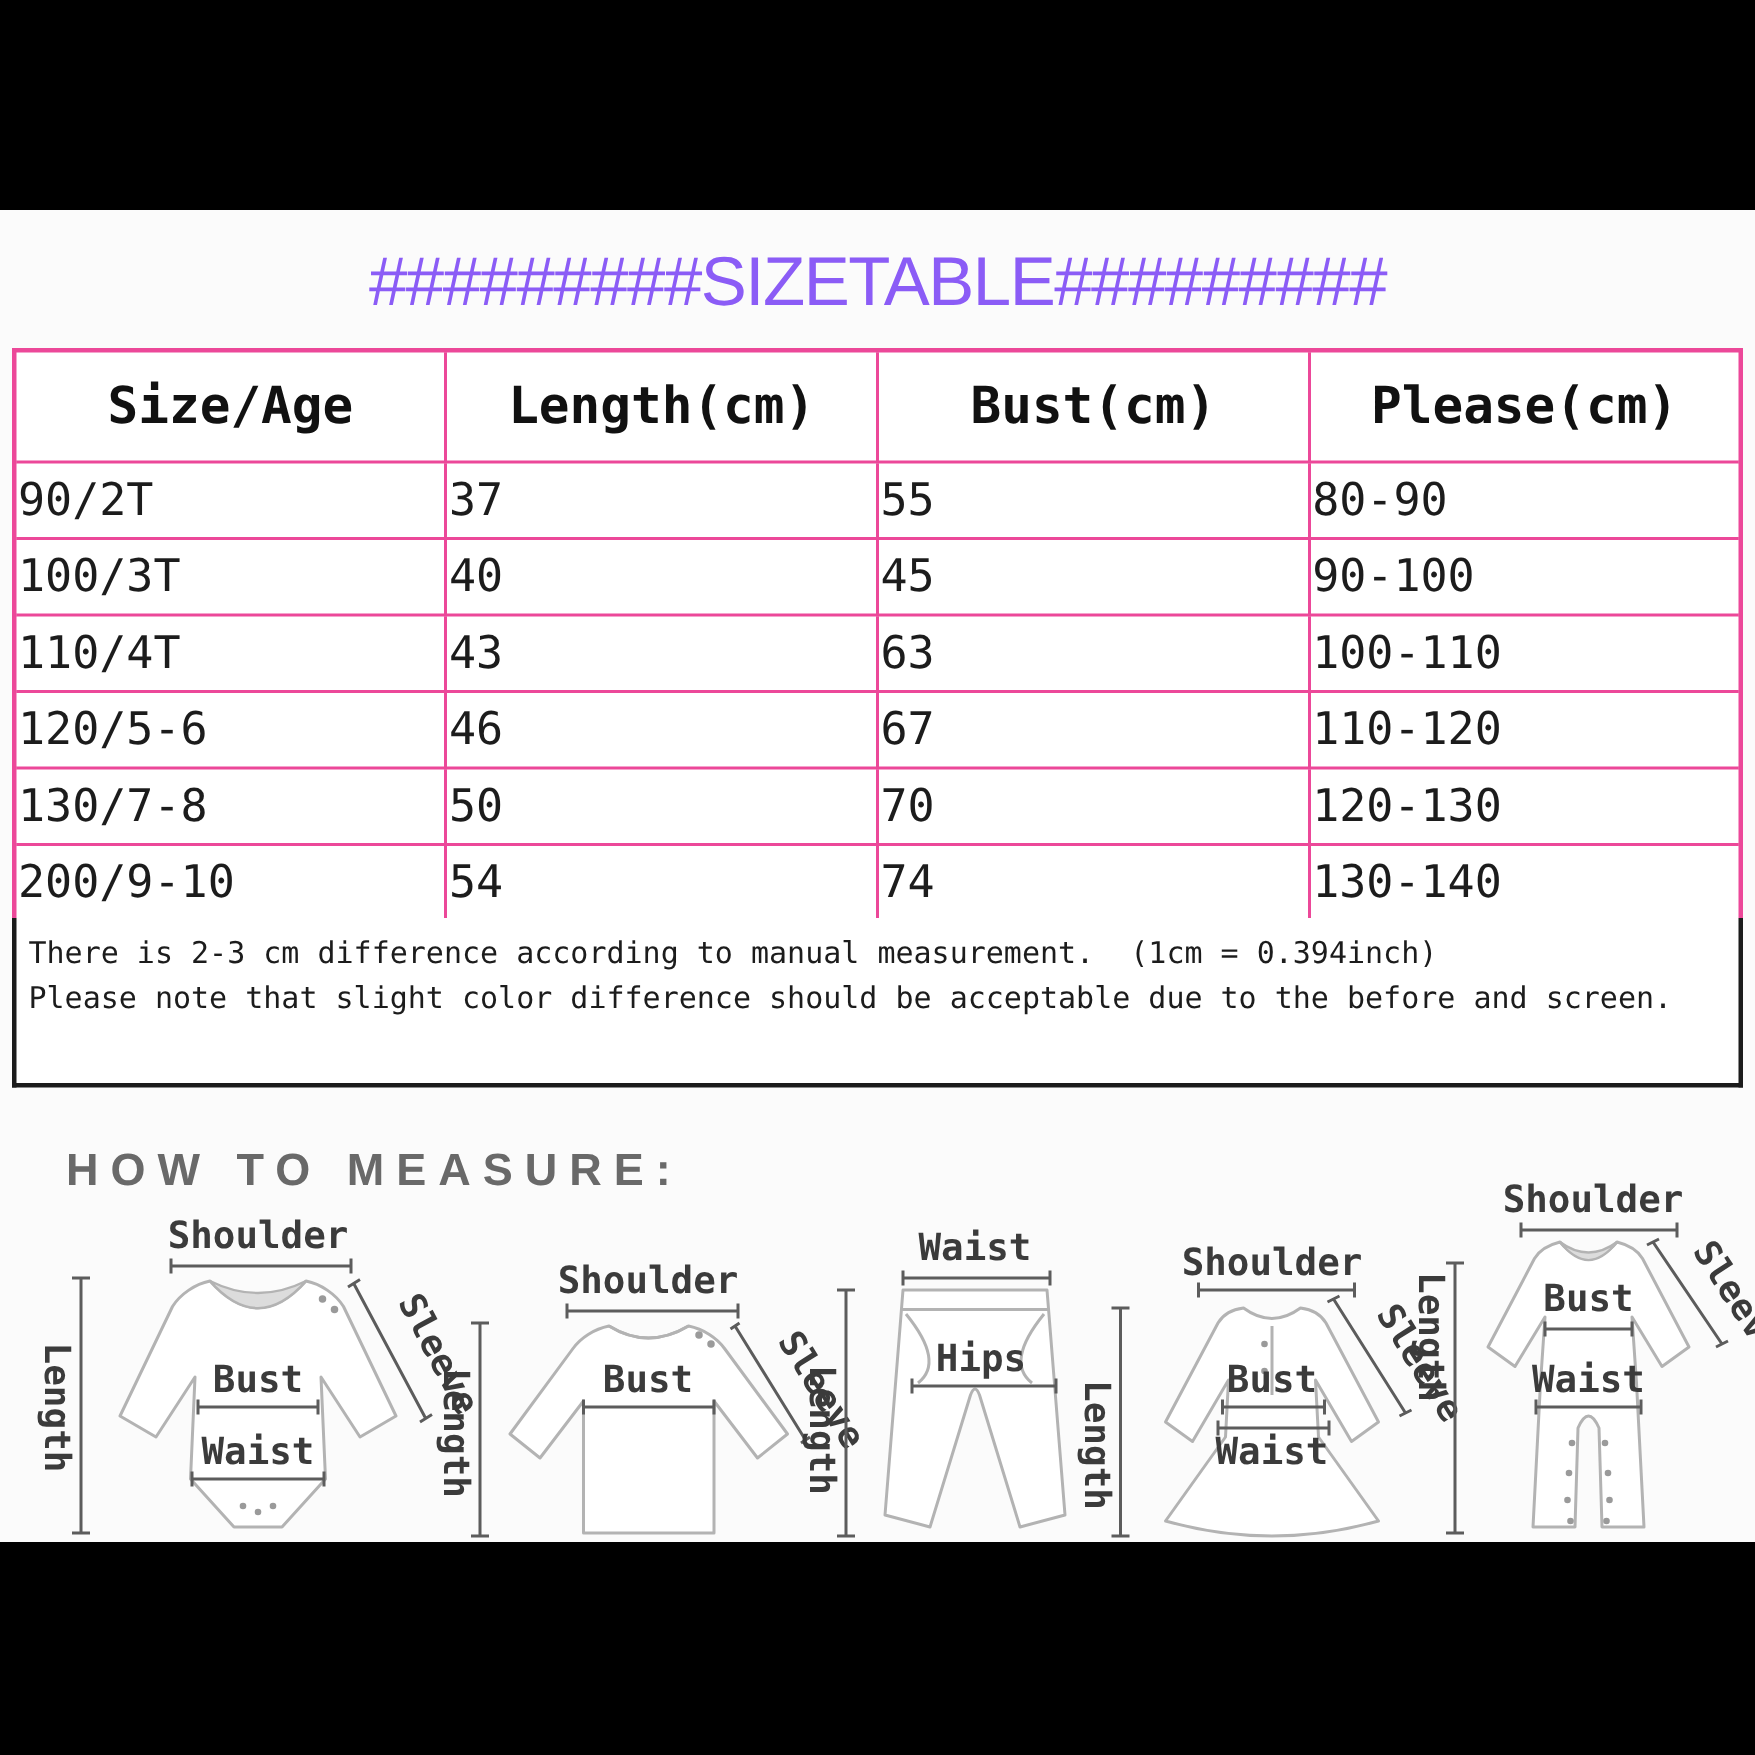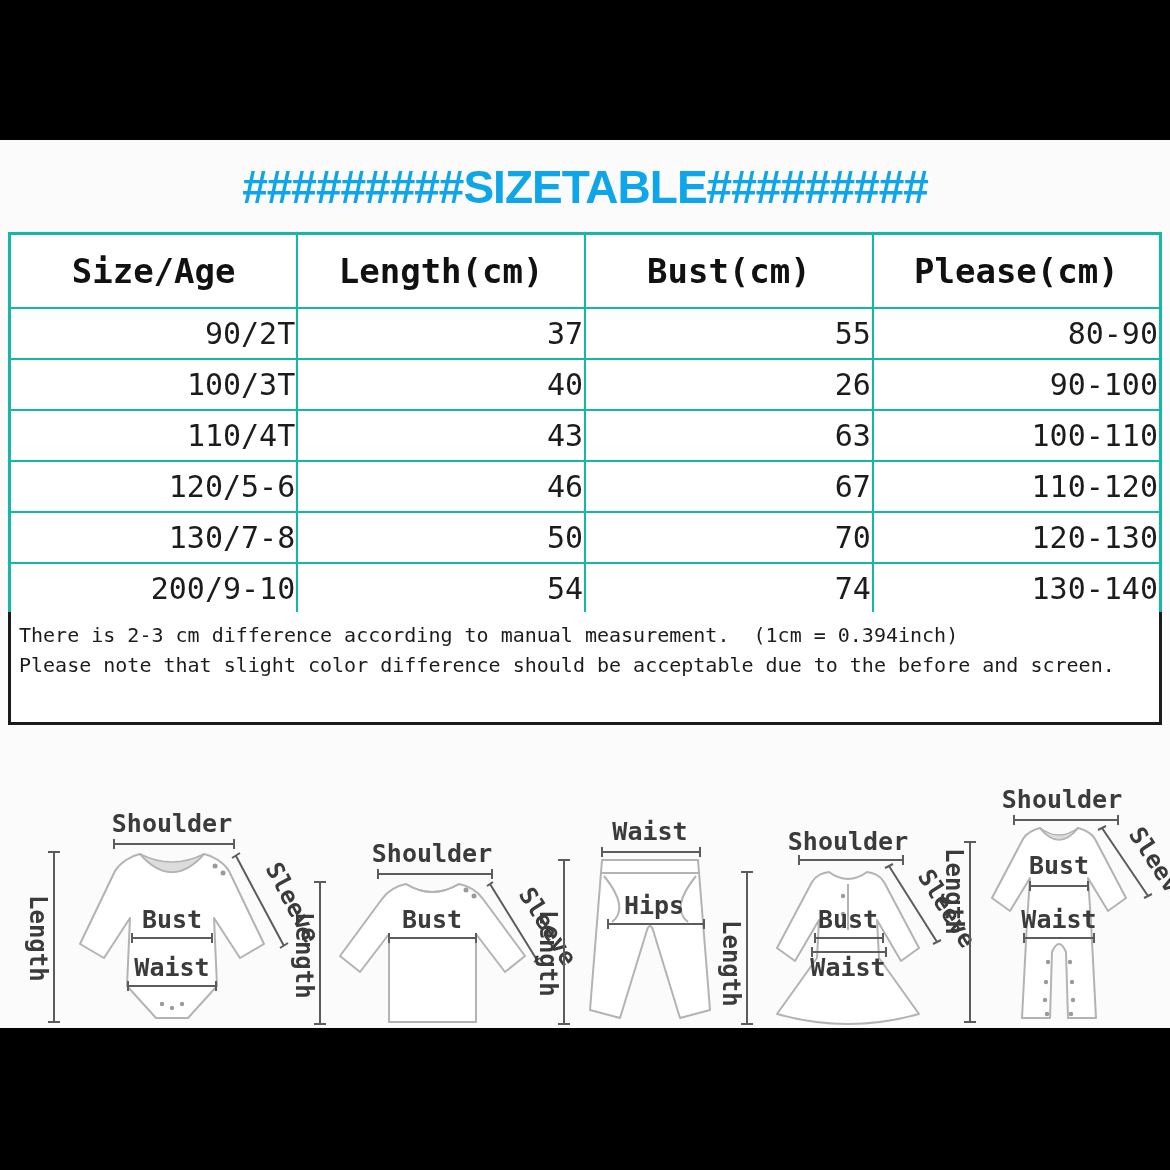--- a/index.html
+++ b/index.html
@@ -1,29 +1,29 @@
 <!DOCTYPE html>
 <html><head>
 <meta charset="utf-8">
 <style>
   html,body{margin:0;padding:0;background:#000;}
   .stage{position:relative;width:1170px;height:1170px;background:#000;overflow:hidden;
          font-family:"DejaVu Sans Mono",monospace;}
   .panel{position:absolute;left:0;top:140px;width:1170px;height:888px;background:#fbfbfb;}
 
   .title{position:absolute;left:0;top:160px;width:1170px;text-align:center;
-         color:#0ea5e9;font-family:"Liberation Sans",sans-serif;
-         font-size:46px;font-weight:bold;letter-spacing:-1px;white-space:nowrap;}
+         color:#8b5cf6;font-family:"Liberation Sans",sans-serif;
+         font-size:46px;font-weight:normal;letter-spacing:-1px;white-space:nowrap;}
 
   table.size{position:absolute;left:8px;top:232px;width:1154px;
              border-collapse:collapse;table-layout:fixed;background:#fff;}
-  table.size,table.size th,table.size td{border:2px solid #14b8a6;}
+  table.size,table.size th,table.size td{border:2px solid #ec4899;}
   table.size{border-width:3px;}
   table.size th{height:70px;font-size:34px;font-weight:bold;color:#111;text-align:center;}
-  table.size td{height:47px;font-size:30px;color:#1c1c1c;text-align:right;font-weight:normal;}
+  table.size td{height:47px;font-size:30px;color:#1c1c1c;text-align:left;font-weight:normal;}
 
   .notes{position:absolute;left:8px;top:612px;width:1154px;height:113px;background:#fff;
          border-left:3px solid #1b1b1b;border-right:3px solid #1b1b1b;border-bottom:3px solid #1b1b1b;
          box-sizing:border-box;padding:8px 0 4px 8px;}
   .notes .line{font-size:20px;color:#1c1c1c;line-height:30px;white-space:pre;}
 
   .howto{position:absolute;left:44px;top:764px;font-family:"Liberation Sans",sans-serif;
          font-size:30px;font-weight:bold;color:#696969;letter-spacing:8px;white-space:nowrap;}
 
   svg.garment{position:absolute;overflow:visible;}
@@ -53,21 +53,21 @@
     </tr>
     <tr>
       <td>90/2T</td>
       <td>37</td>
       <td>55</td>
       <td>80-90</td>
     </tr>
     <tr>
       <td>100/3T</td>
       <td>40</td>
-      <td>26</td>
+      <td>45</td>
       <td>90-100</td>
     </tr>
     <tr>
       <td>110/4T</td>
       <td>43</td>
       <td>63</td>
       <td>100-110</td>
     </tr>
     <tr>
       <td>120/5-6</td>
@@ -88,20 +88,21 @@
       <td>130-140</td>
     </tr>
   </tbody>
     </table>
 
   <div class="notes">
     <div class="line">There is 2-3 cm difference according to manual measurement.  (1cm = 0.394inch)</div>
     <div class="line">Please note that slight color difference should be acceptable due to the before and screen.</div>
   </div>
 
+  <div class="howto">HOW TO MEASURE:</div>
 
   <svg class="garment" style="left:22px;top:806px;" width="280" height="222" viewBox="0 0 280 222">
     <path class="sketch" d="M118,48 C108,50 98,57 93,65 L58,138 L82,152 L108,112 L105,180 L134,212 L166,212 L195,180 L192,112 L218,152 L242,138 L207,65 C202,57 192,50 182,48 Q150,84 118,48 Z"></path>
     <path class="collar" d="M118,48 Q150,84 182,48 Q150,64 118,48 Z"></path>
     <circle class="dot" cx="193" cy="60" r="2.5"></circle>
     <circle class="dot" cx="201" cy="67" r="2.5"></circle>
     <circle class="dot" cx="140" cy="198" r="2.2"></circle>
     <circle class="dot" cx="150" cy="202" r="2.2"></circle>
     <circle class="dot" cx="160" cy="198" r="2.2"></circle>
     <path class="mline" d="M92,38 L212,38 M92,33 L92,43 M212,33 L212,43"></path>

